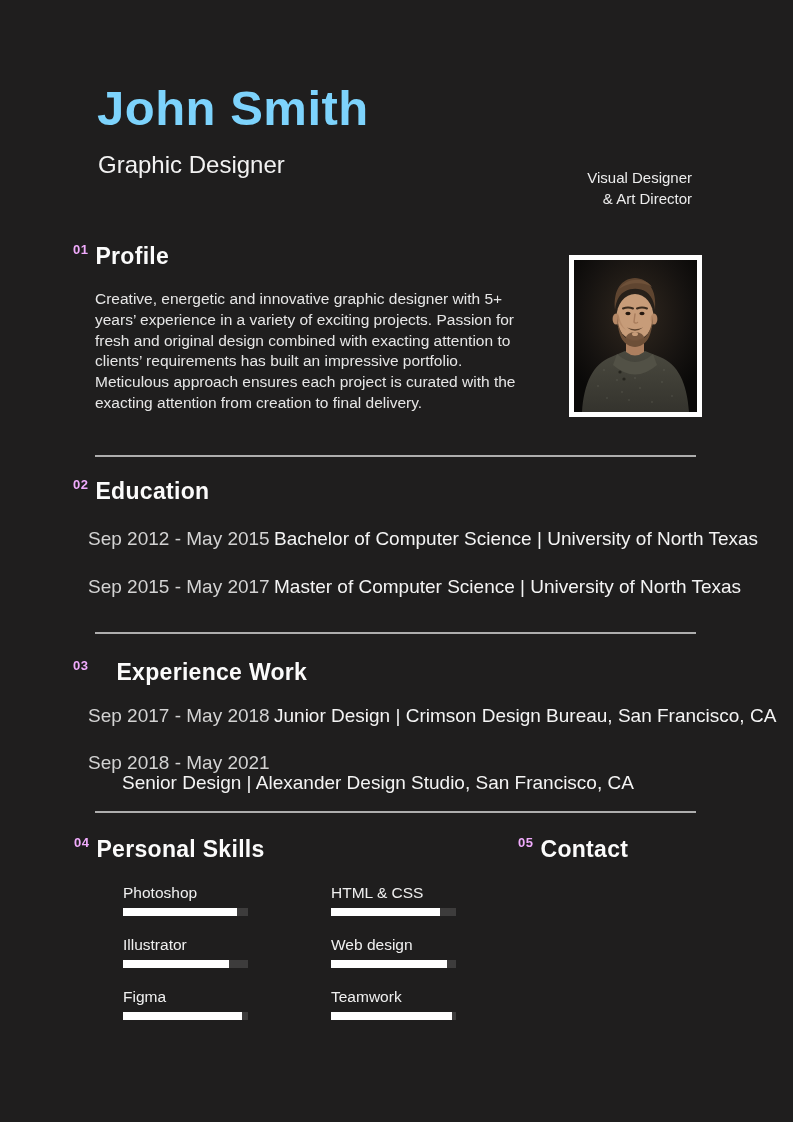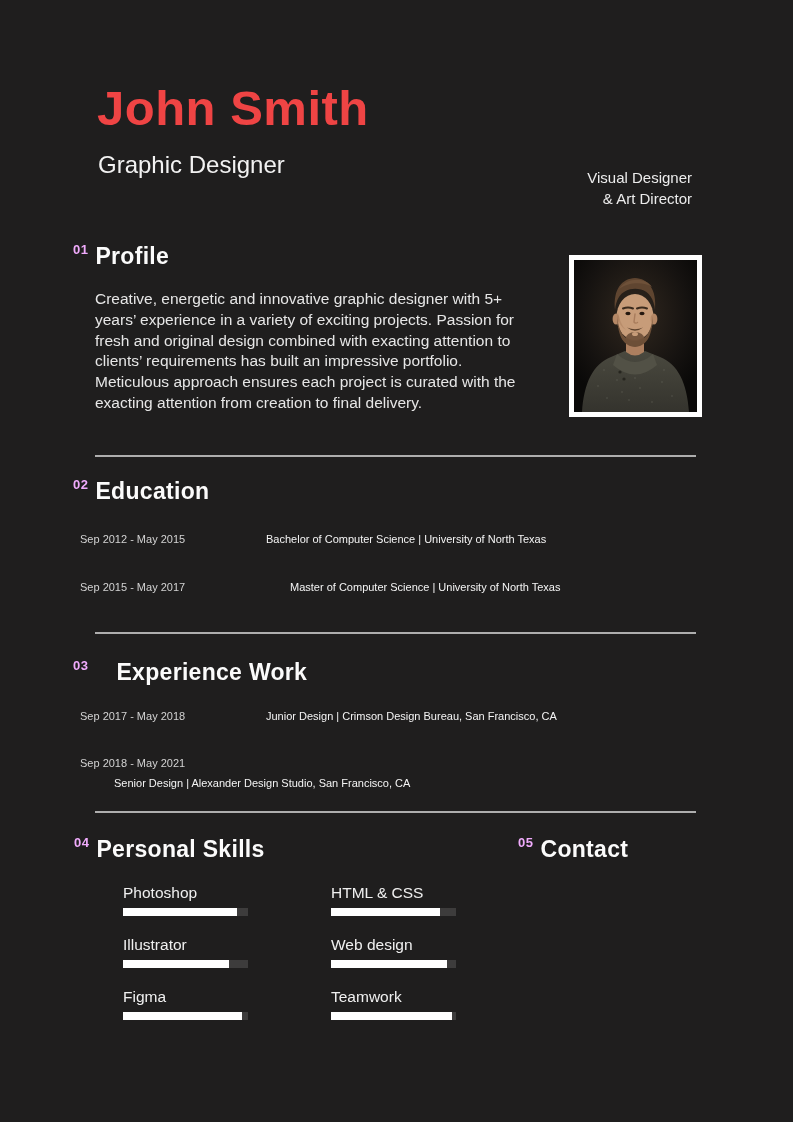--- a/index.html
+++ b/index.html
@@ -3,36 +3,36 @@
 <meta charset="utf-8">
 <style>
   html,body{margin:0;padding:0;background:#1f1e1e;}
   .page{
     position:relative;width:793px;height:1122px;background:#1f1e1e;
     overflow:hidden;color:#f0f0f0;
     font-family:"Liberation Sans",sans-serif;
     -webkit-font-smoothing:antialiased;
   }
   
-  .name{position:absolute;left:97px;top:80px;font-size:49px;font-weight:700;color:#ef4444;letter-spacing:.5px;white-space:nowrap;}
+  .name{position:absolute;left:97px;top:80px;font-size:49px;font-weight:700;color:#7dd3fc;letter-spacing:.5px;white-space:nowrap;}
   .role{position:absolute;left:98px;top:151px;font-size:24px;font-weight:400;color:#f2f2f2;white-space:nowrap;}
   .tagline{position:absolute;right:101px;top:167px;text-align:right;font-size:15px;line-height:21px;font-weight:400;color:#ececec;}
   
   .sec{position:absolute;display:flex;align-items:flex-start;}
   .sec-num{font-size:13px;font-weight:700;color:#f0abfc;margin-right:7px;margin-top:-1px;letter-spacing:.5px;}
   .sec-title{font-size:23px;font-weight:700;color:#fbfbfb;letter-spacing:.3px;line-height:1.2;white-space:nowrap;}
   
   .profile-body{position:absolute;left:95px;top:289px;width:443px;font-size:15.5px;line-height:20.8px;color:#e6e6e6;font-weight:400;}
   
   .photo-frame{position:absolute;left:569px;top:255px;width:123px;height:152px;border:5px solid #ffffff;background:#0b0a09;}
   .photo-frame svg{display:block;width:100%;height:100%;}
   
   .divider{position:absolute;left:95px;width:601px;height:2px;background:#aeaeae;}
   
-  .row{position:absolute;left:80px;display:flex;font-size:11px;line-height:20px;white-space:nowrap;}
+  .row{position:absolute;left:88px;display:flex;font-size:19px;line-height:20px;white-space:nowrap;}
   .row-dates{width:152px;flex:none;color:#d3d3d3;font-weight:400;}
   .row-detail{margin-left:34px;color:#f4f4f4;font-weight:400;}
   
   .skill-col{position:absolute;top:884px;width:151px;}
   .skill{margin-bottom:20px;margin-left:26px;}
   .skill-label{font-size:15.5px;line-height:18px;color:#f0f0f0;font-weight:400;margin-bottom:6px;white-space:nowrap;}
   .skill-track{height:8px;background:#3d3c3c;overflow:hidden;}
   .skill-fill{height:8px;background:#ffffff;}
   
   .contact-list{position:absolute;left:545px;top:898px;}
@@ -123,21 +123,21 @@
   <div class="divider" style="top:455px;"></div>
 
   <div class="sec" style="left:73px;top:478px;">
     <span class="sec-num">02</span>
     <span class="sec-title">Education</span>
   </div>
   <div class="row" style="top:529px;">
     <span class="row-dates">Sep 2012 - May 2015</span>
     <span class="row-detail">Bachelor of Computer Science | University of North Texas</span>
   </div>
-  <div class="row" style="top:577px;gap:24px;">
+  <div class="row" style="top:577px;">
     <span class="row-dates">Sep 2015 - May 2017</span>
     <span class="row-detail">Master of Computer Science | University of North Texas</span>
   </div>
 
   <div class="divider" style="top:632px;"></div>
 
   <div class="sec" style="left:73px;top:659px;gap:21px;">
     <span class="sec-num">03</span>
     <span class="sec-title">Experience Work</span>
   </div>

